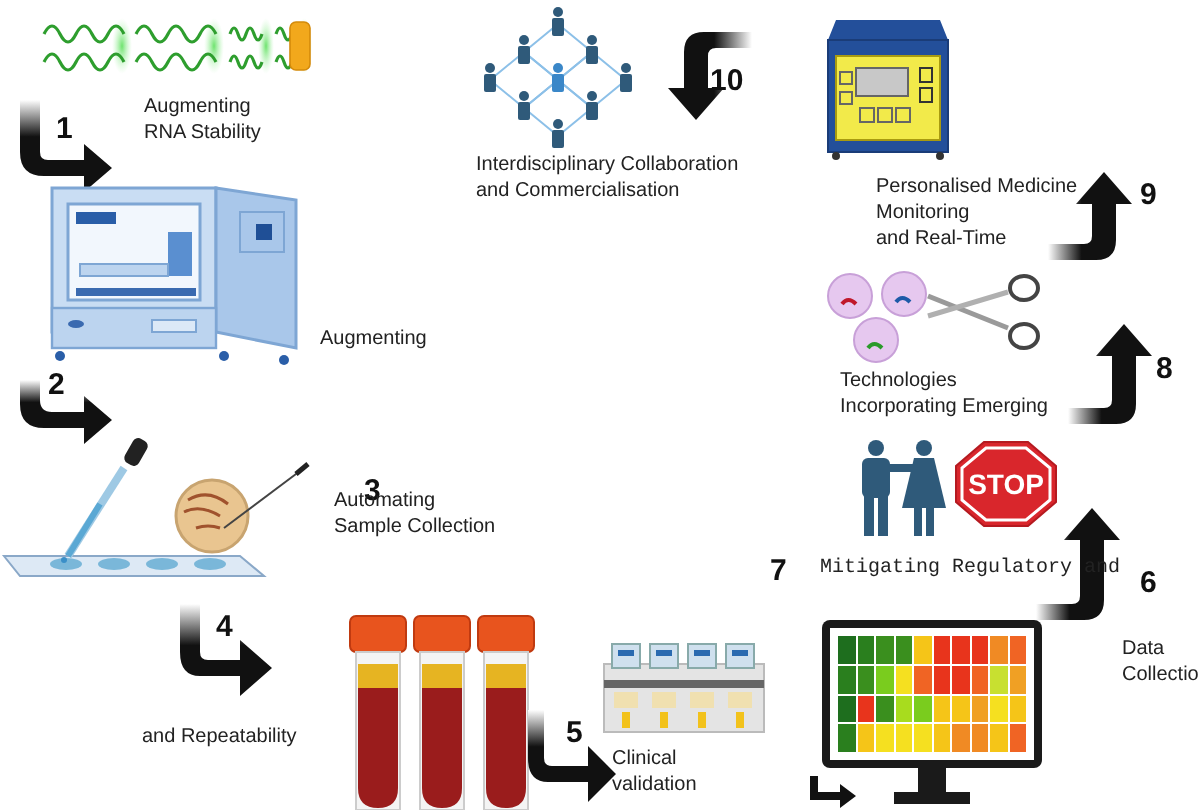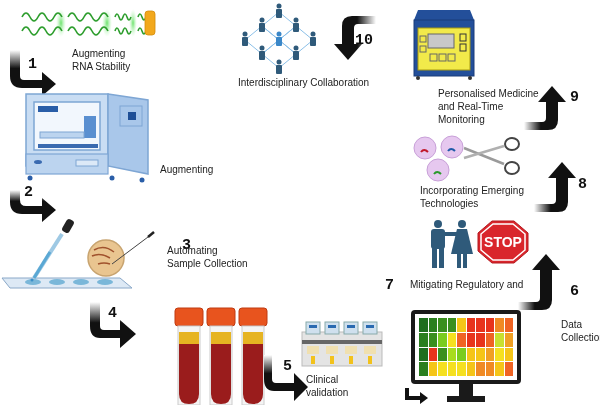--- a/index.html
+++ b/index.html
@@ -1,19 +1,19 @@
 <!DOCTYPE html>
 <html><head>
 <meta charset="utf-8">
 <style>
   html, body { margin:0; padding:0; background:#fff; }
   body { width:600px; height:405px; position:relative; overflow:hidden; font-family:"Liberation Sans", sans-serif; color:#1e1e1e; }
   .abs { position:absolute; }
   .label { font-size:10px; line-height:13px; color:#222; }
-  .num { font-family:Liberation Mono, monospace; font-weight:bold; font-size:15px; color:#111; }
+  .num { font-family:Liberation Sans, sans-serif; font-weight:bold; font-size:15px; color:#111; }
   svg { position:absolute; overflow:visible; }
 </style>
 </head>
 <body>
 
 <svg style="left:20px;top:8px;" width="140" height="30" viewBox="0 0 140 30">
   <defs>
     <radialGradient id="glow" cx="50%" cy="50%" r="50%">
       <stop offset="0%" stop-color="#5ee05e" stop-opacity="0.9"></stop>
       <stop offset="100%" stop-color="#b8f5b8" stop-opacity="0"></stop>
@@ -100,20 +100,21 @@
   <defs>
       <linearGradient id="ag4" x1="0" y1="0" x2="0" y2="1">
         <stop offset="0" stop-color="#ffffff"></stop>
         <stop offset="0.45" stop-color="#111"></stop>
       </linearGradient>
     </defs>
   <path d="M4,0 L14,0 L14,24 Q14,28 18,28 L34,28 L34,18 L50,32 L34,46 L34,36 L14,36 Q4,36 4,24 Z" fill="url(#ag4)"></path>
 </svg>
 <div class="abs num" style="left:108px;top:305px;">4</div>
 <div class="abs label" style="left:71px;top:362px;">
+  <div>and Repeatability</div>
 </div>
 
 <svg style="left:174px;top:308px;" width="96" height="97" viewBox="0 0 96 97">
   <g id="tube">
     <rect x="1" y="0" width="28" height="18" rx="3" fill="#e8541e" stroke="#c03a10"></rect>
     <rect x="4" y="18" width="22" height="79" fill="#f4f4f4" stroke="#ccc"></rect>
     <rect x="5" y="24" width="20" height="12" fill="#e6b422"></rect>
     <path d="M5,36 L25,36 L25,86 Q25,96 15,96 Q5,96 5,86 Z" fill="#9a1c1c"></path>
   </g>
   <use href="#tube" x="32"></use>
@@ -242,39 +243,39 @@
       <rect x="36" y="34" width="4" height="14"></rect>
     <rect x="16" y="12" width="16" height="4"></rect>
   </g>
 </svg>
 <svg style="left:477px;top:220px;" width="52" height="44" viewBox="0 0 52 44">
   <polygon points="15,1 37,1 51,13 51,31 37,43 15,43 1,31 1,13" fill="#d9262c" stroke="#b51a20" stroke-width="1"></polygon>
   <polygon points="16,4 36,4 48,14 48,30 36,40 16,40 4,30 4,14" fill="none" stroke="#fff" stroke-width="1.5"></polygon>
   <text x="26" y="27" text-anchor="middle" font-family="Liberation Sans, sans-serif" font-weight="bold" font-size="14" fill="#fff">STOP</text>
 </svg>
 <div class="abs num" style="left:385px;top:277px;">7</div>
-<div class="abs label" style="left:410px;top:278px;">
+<div class="abs label" style="left:410px;top:278px;font-family:Liberation Mono, monospace;">
   <div>Mitigating Regulatory and</div>
 </div>
 
 <svg style="left:412px;top:134px;" width="112" height="52" viewBox="0 0 112 52">
   <circle cx="13" cy="14" r="11" fill="#e6c8ef" stroke="#c8a0d8"></circle>
   <circle cx="40" cy="13" r="11" fill="#e6c8ef" stroke="#c8a0d8"></circle>
   <circle cx="26" cy="36" r="11" fill="#e6c8ef" stroke="#c8a0d8"></circle>
   <path d="M9,18 q3,-4 7,0" stroke="#c0182a" stroke-width="2" fill="none"></path>
   <path d="M36,17 q3,-4 7,0" stroke="#1e5aa8" stroke-width="2" fill="none"></path>
   <path d="M22,40 q3,-4 7,0" stroke="#2a9a2a" stroke-width="2" fill="none"></path>
   <line x1="52" y1="14" x2="92" y2="30" stroke="#9a9a9a" stroke-width="2.5"></line>
   <line x1="52" y1="24" x2="92" y2="12" stroke="#b0b0b0" stroke-width="2.5"></line>
   <ellipse cx="100" cy="10" rx="7" ry="6" fill="none" stroke="#444" stroke-width="2"></ellipse>
   <ellipse cx="100" cy="34" rx="7" ry="6" fill="none" stroke="#444" stroke-width="2"></ellipse>
 </svg>
 <div class="abs label" style="left:420px;top:184px;">
+  <div>Technologies</div>
   <div>Incorporating Emerging</div>
-  <div>Technologies</div>
 </div>
 <svg style="left:534px;top:162px;" width="44" height="50" viewBox="0 0 44 50">
   <defs>
       <linearGradient id="ag8" x1="0" y1="0" x2="1" y2="0">
         <stop offset="0" stop-color="#ffffff"></stop>
         <stop offset="0.4" stop-color="#111"></stop>
       </linearGradient>
     </defs>
   <path d="M0,42 L18,42 Q22,42 22,38 L22,16 L14,16 L28,0 L42,16 L34,16 L34,40 Q34,50 24,50 L0,50 Z" fill="url(#ag8)"></path>
 </svg>
@@ -290,22 +291,22 @@
   <rect x="48" y="26" width="6" height="7" fill="#f2ea4a" stroke="#333"></rect>
   <rect x="48" y="36" width="6" height="7" fill="#f2ea4a" stroke="#333"></rect>
   <rect x="18" y="46" width="7" height="7" fill="#f2ea4a" stroke="#666"></rect>
   <rect x="27" y="46" width="7" height="7" fill="#f2ea4a" stroke="#666"></rect>
   <rect x="36" y="46" width="7" height="7" fill="#f2ea4a" stroke="#666"></rect>
   <circle cx="6" cy="70" r="2" fill="#333"></circle>
     <circle cx="58" cy="70" r="2" fill="#333"></circle>
 </svg>
 <div class="abs label" style="left:438px;top:87px;">
   <div>Personalised Medicine</div>
+  <div>Monitoring</div>
   <div>and Real-Time</div>
-  <div>Monitoring</div>
 </div>
 <svg style="left:524px;top:86px;" width="44" height="44" viewBox="0 0 44 44">
   <defs>
       <linearGradient id="ag9" x1="0" y1="0" x2="1" y2="0">
         <stop offset="0" stop-color="#ffffff"></stop>
         <stop offset="0.4" stop-color="#111"></stop>
       </linearGradient>
     </defs>
   <path d="M0,36 L18,36 Q22,36 22,32 L22,16 L14,16 L28,0 L42,16 L34,16 L34,34 Q34,44 24,44 L0,44 Z" fill="url(#ag9)"></path>
 </svg>
@@ -362,13 +363,14 @@
       <linearGradient id="ag10" x1="1" y1="0" x2="0" y2="0">
         <stop offset="0" stop-color="#ffffff"></stop>
         <stop offset="0.45" stop-color="#111"></stop>
       </linearGradient>
     </defs>
   <path d="M44,0 L20,0 Q10,0 10,10 L10,28 L2,28 L16,44 L30,28 L22,28 L22,12 Q22,8 26,8 L44,8 Z" fill="url(#ag10)"></path>
 </svg>
 <div class="abs num" style="left:355px;top:32px;">10</div>
 <div class="abs label" style="left:238px;top:76px;">
   <div>Interdisciplinary Collaboration</div>
+  <div>and Commercialisation</div>
 </div>
 
 </body></html>

